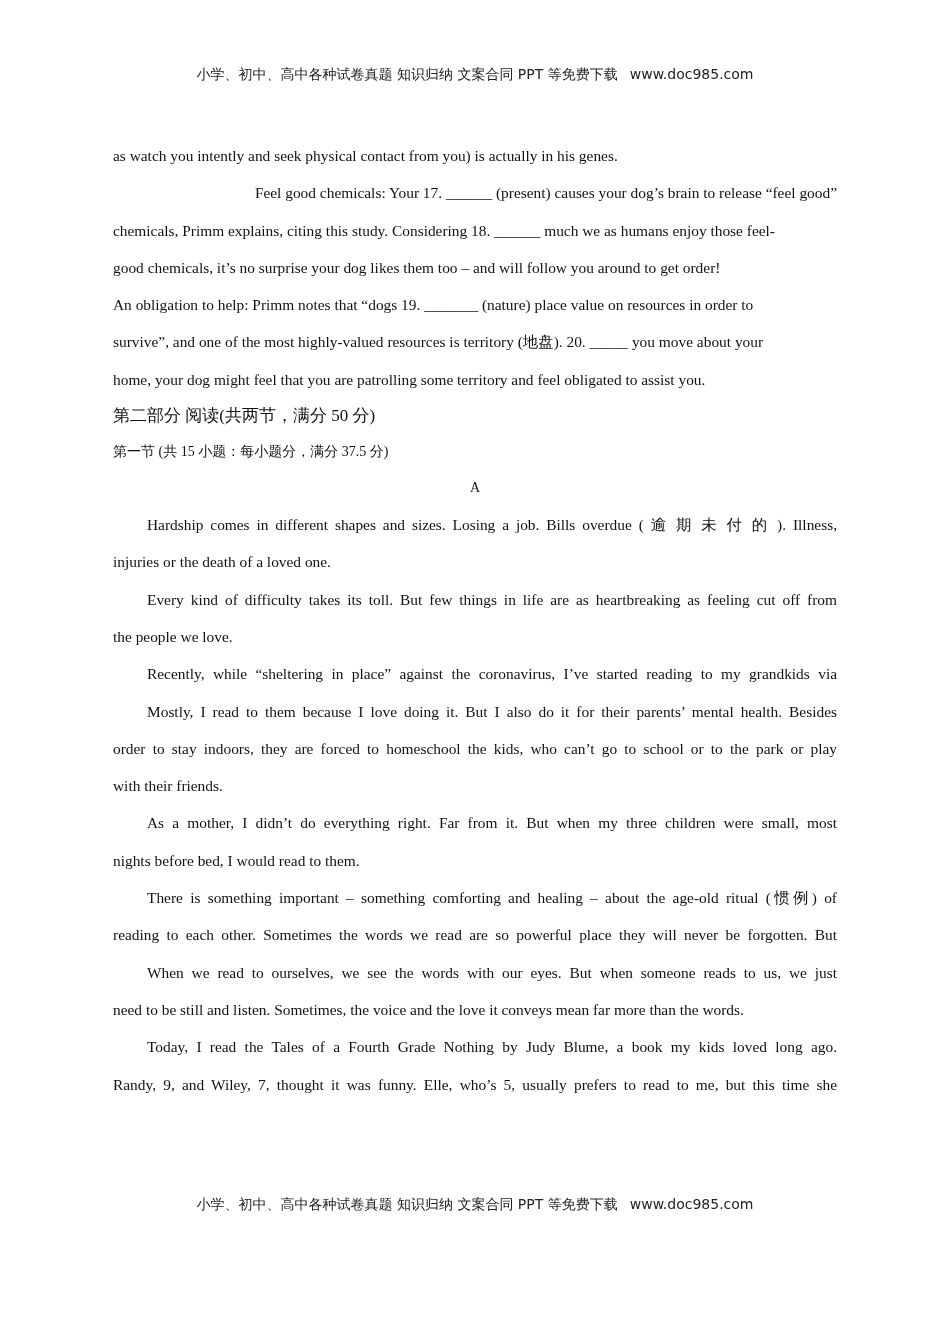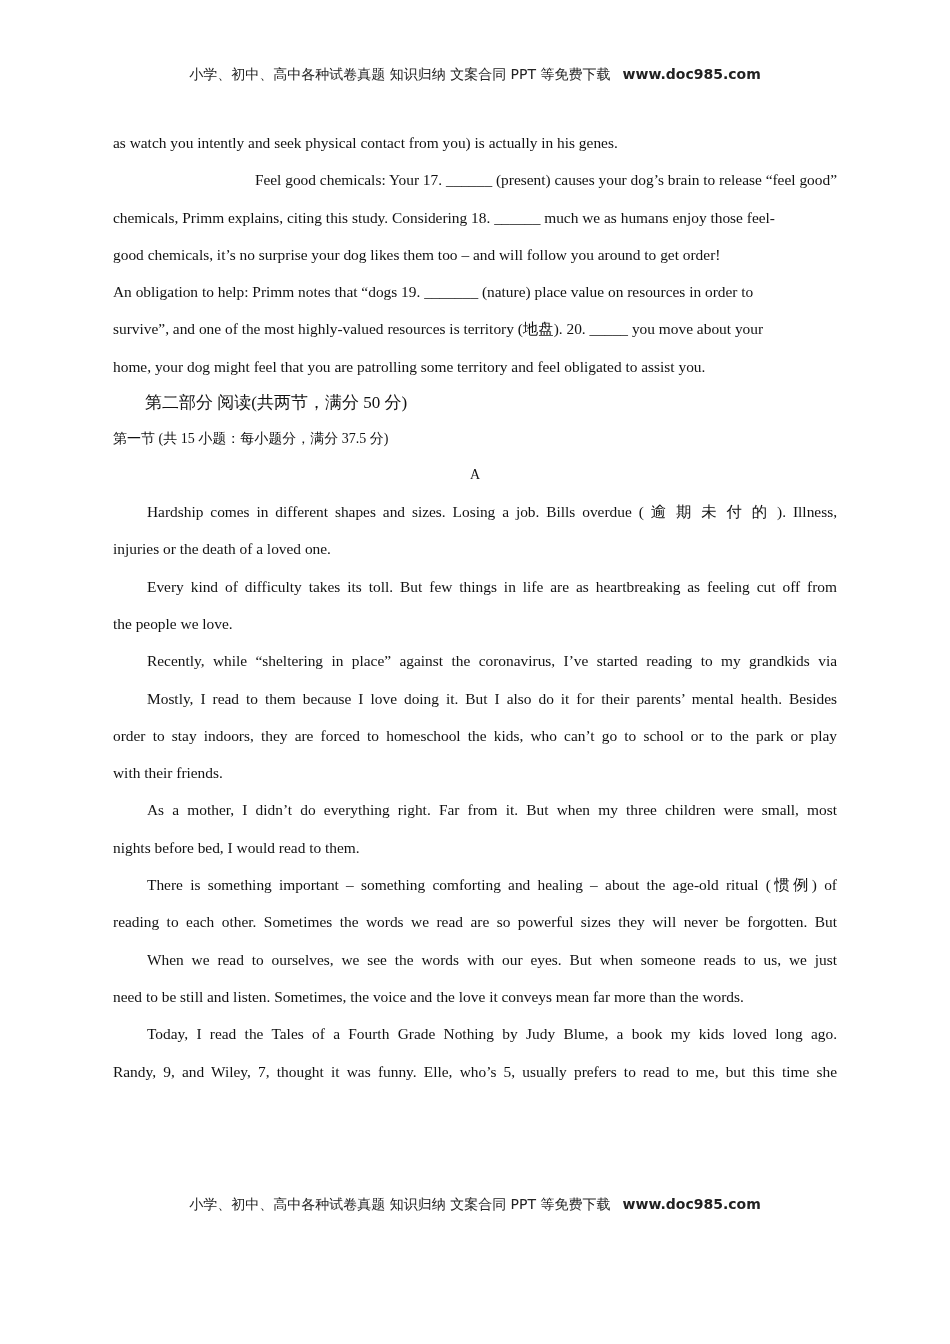--- a/index.html
+++ b/index.html
@@ -4,30 +4,30 @@
 <style>
   html, body { margin: 0; padding: 0; background: #ffffff; }
   body { width: 950px; height: 1344px; position: relative; overflow: hidden; color: #111; }
   .hdr, .ftr {
     position: absolute; left: 0; width: 950px; text-align: center;
     font-family: "DejaVu Sans", "Liberation Sans", sans-serif;
     font-size: 14px; color: #222; white-space: nowrap;
   }
   .hdr { top: 66px; }
   .ftr { top: 1196px; }
-  .hdr .url, .ftr .url { margin-left: 12px; font-weight: bold; }
+  .hdr .url, .ftr .url { margin-left: 12px; }
   .content {
-    position: absolute; left: 113px; top: 124px; width: 724px;
+    position: absolute; left: 113px; top: 137px; width: 724px;
     font-family: "Liberation Serif", "DejaVu Serif", serif;
     font-size: 15.4px; color: #111;
   }
   .line { height: 37.3px; line-height: 37.3px; white-space: nowrap; }
   .ind { text-indent: 34px; text-align: right; }
   .just { text-align: justify; text-align-last: justify; }
-  .sec-title { height: 36px; line-height: 36px; font-size: 17px; white-space: nowrap; margin-left: 32px; }
+  .sec-title { height: 36px; line-height: 36px; font-size: 17px; white-space: nowrap; }
   .sub { height: 36px; line-height: 36px; font-size: 14px; white-space: nowrap; }
   .center { text-align: center; }
 </style>
 </head>
 <body>
 
 <div class="hdr">
   <span>小学、初中、高中各种试卷真题 知识归纳 文案合同 PPT 等免费下载</span><span class="url">www.doc985.com</span>
 </div>
 
@@ -51,21 +51,21 @@
     <div class="line">injuries or the death of a loved one.</div>
     <div class="line ind just">Every kind of difficulty takes its toll. But few things in life are as heartbreaking as feeling cut off from</div>
     <div class="line">the people we love.</div>
     <div class="line ind just">Recently, while “sheltering in place” against the coronavirus, I’ve started reading to my grandkids via</div>
     <div class="line ind just">Mostly, I read to them because I love doing it. But I also do it for their parents’ mental health. Besides</div>
     <div class="line just">order to stay indoors, they are forced to homeschool the kids, who can’t go to school or to the park or play</div>
     <div class="line">with their friends.</div>
     <div class="line ind just">As a mother, I didn’t do everything right. Far from it. But when my three children were small, most</div>
     <div class="line">nights before bed, I would read to them.</div>
     <div class="line ind just">There is something important – something comforting and healing – about the age-old ritual (惯例) of</div>
-    <div class="line just">reading to each other. Sometimes the words we read are so powerful sizes they will never be forgotten. But</div>
+    <div class="line just">reading to each other. Sometimes the words we read are so powerful place they will never be forgotten. But</div>
     <div class="line ind just">When we read to ourselves, we see the words with our eyes. But when someone reads to us, we just</div>
     <div class="line">need to be still and listen. Sometimes, the voice and the love it conveys mean far more than the words.</div>
     <div class="line ind just">Today, I read the Tales of a Fourth Grade Nothing by Judy Blume, a book my kids loved long ago.</div>
     <div class="line just">Randy, 9, and Wiley, 7, thought it was funny. Elle, who’s 5, usually prefers to read to me, but this time she</div>
   </div>
 </div>
 
 <div class="ftr">
   <span>小学、初中、高中各种试卷真题 知识归纳 文案合同 PPT 等免费下载</span><span class="url">www.doc985.com</span>
 </div>

